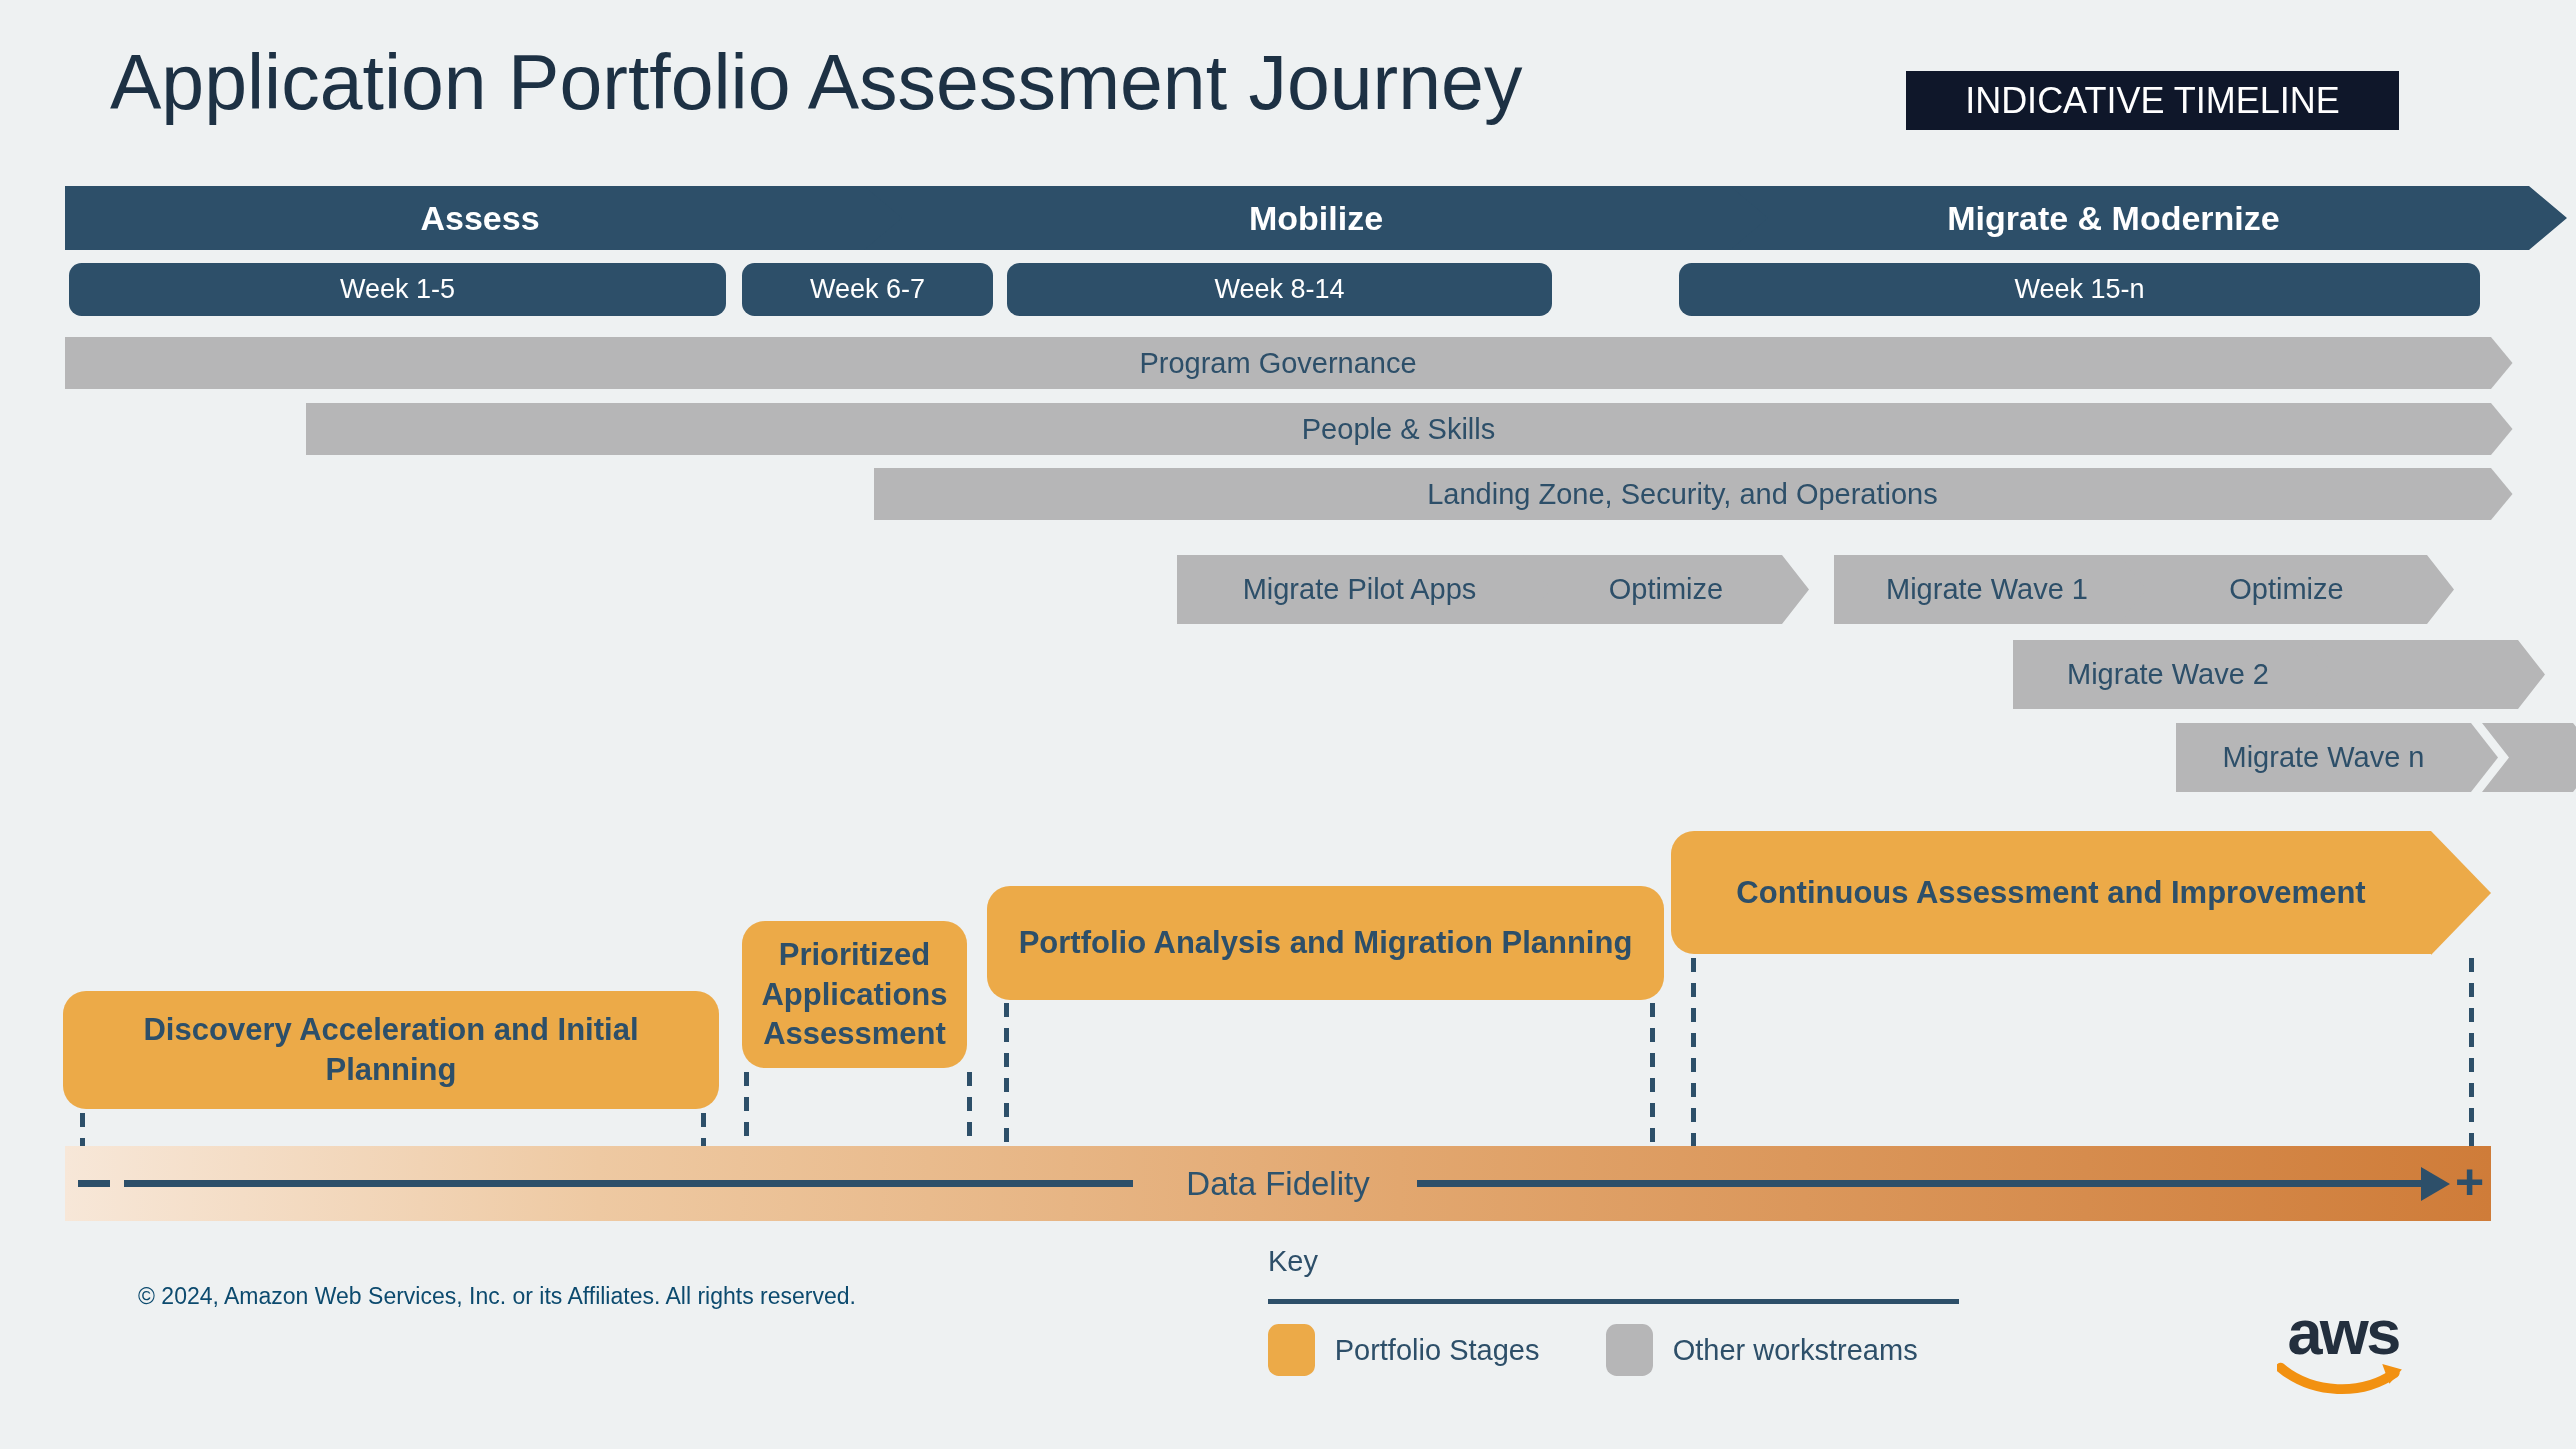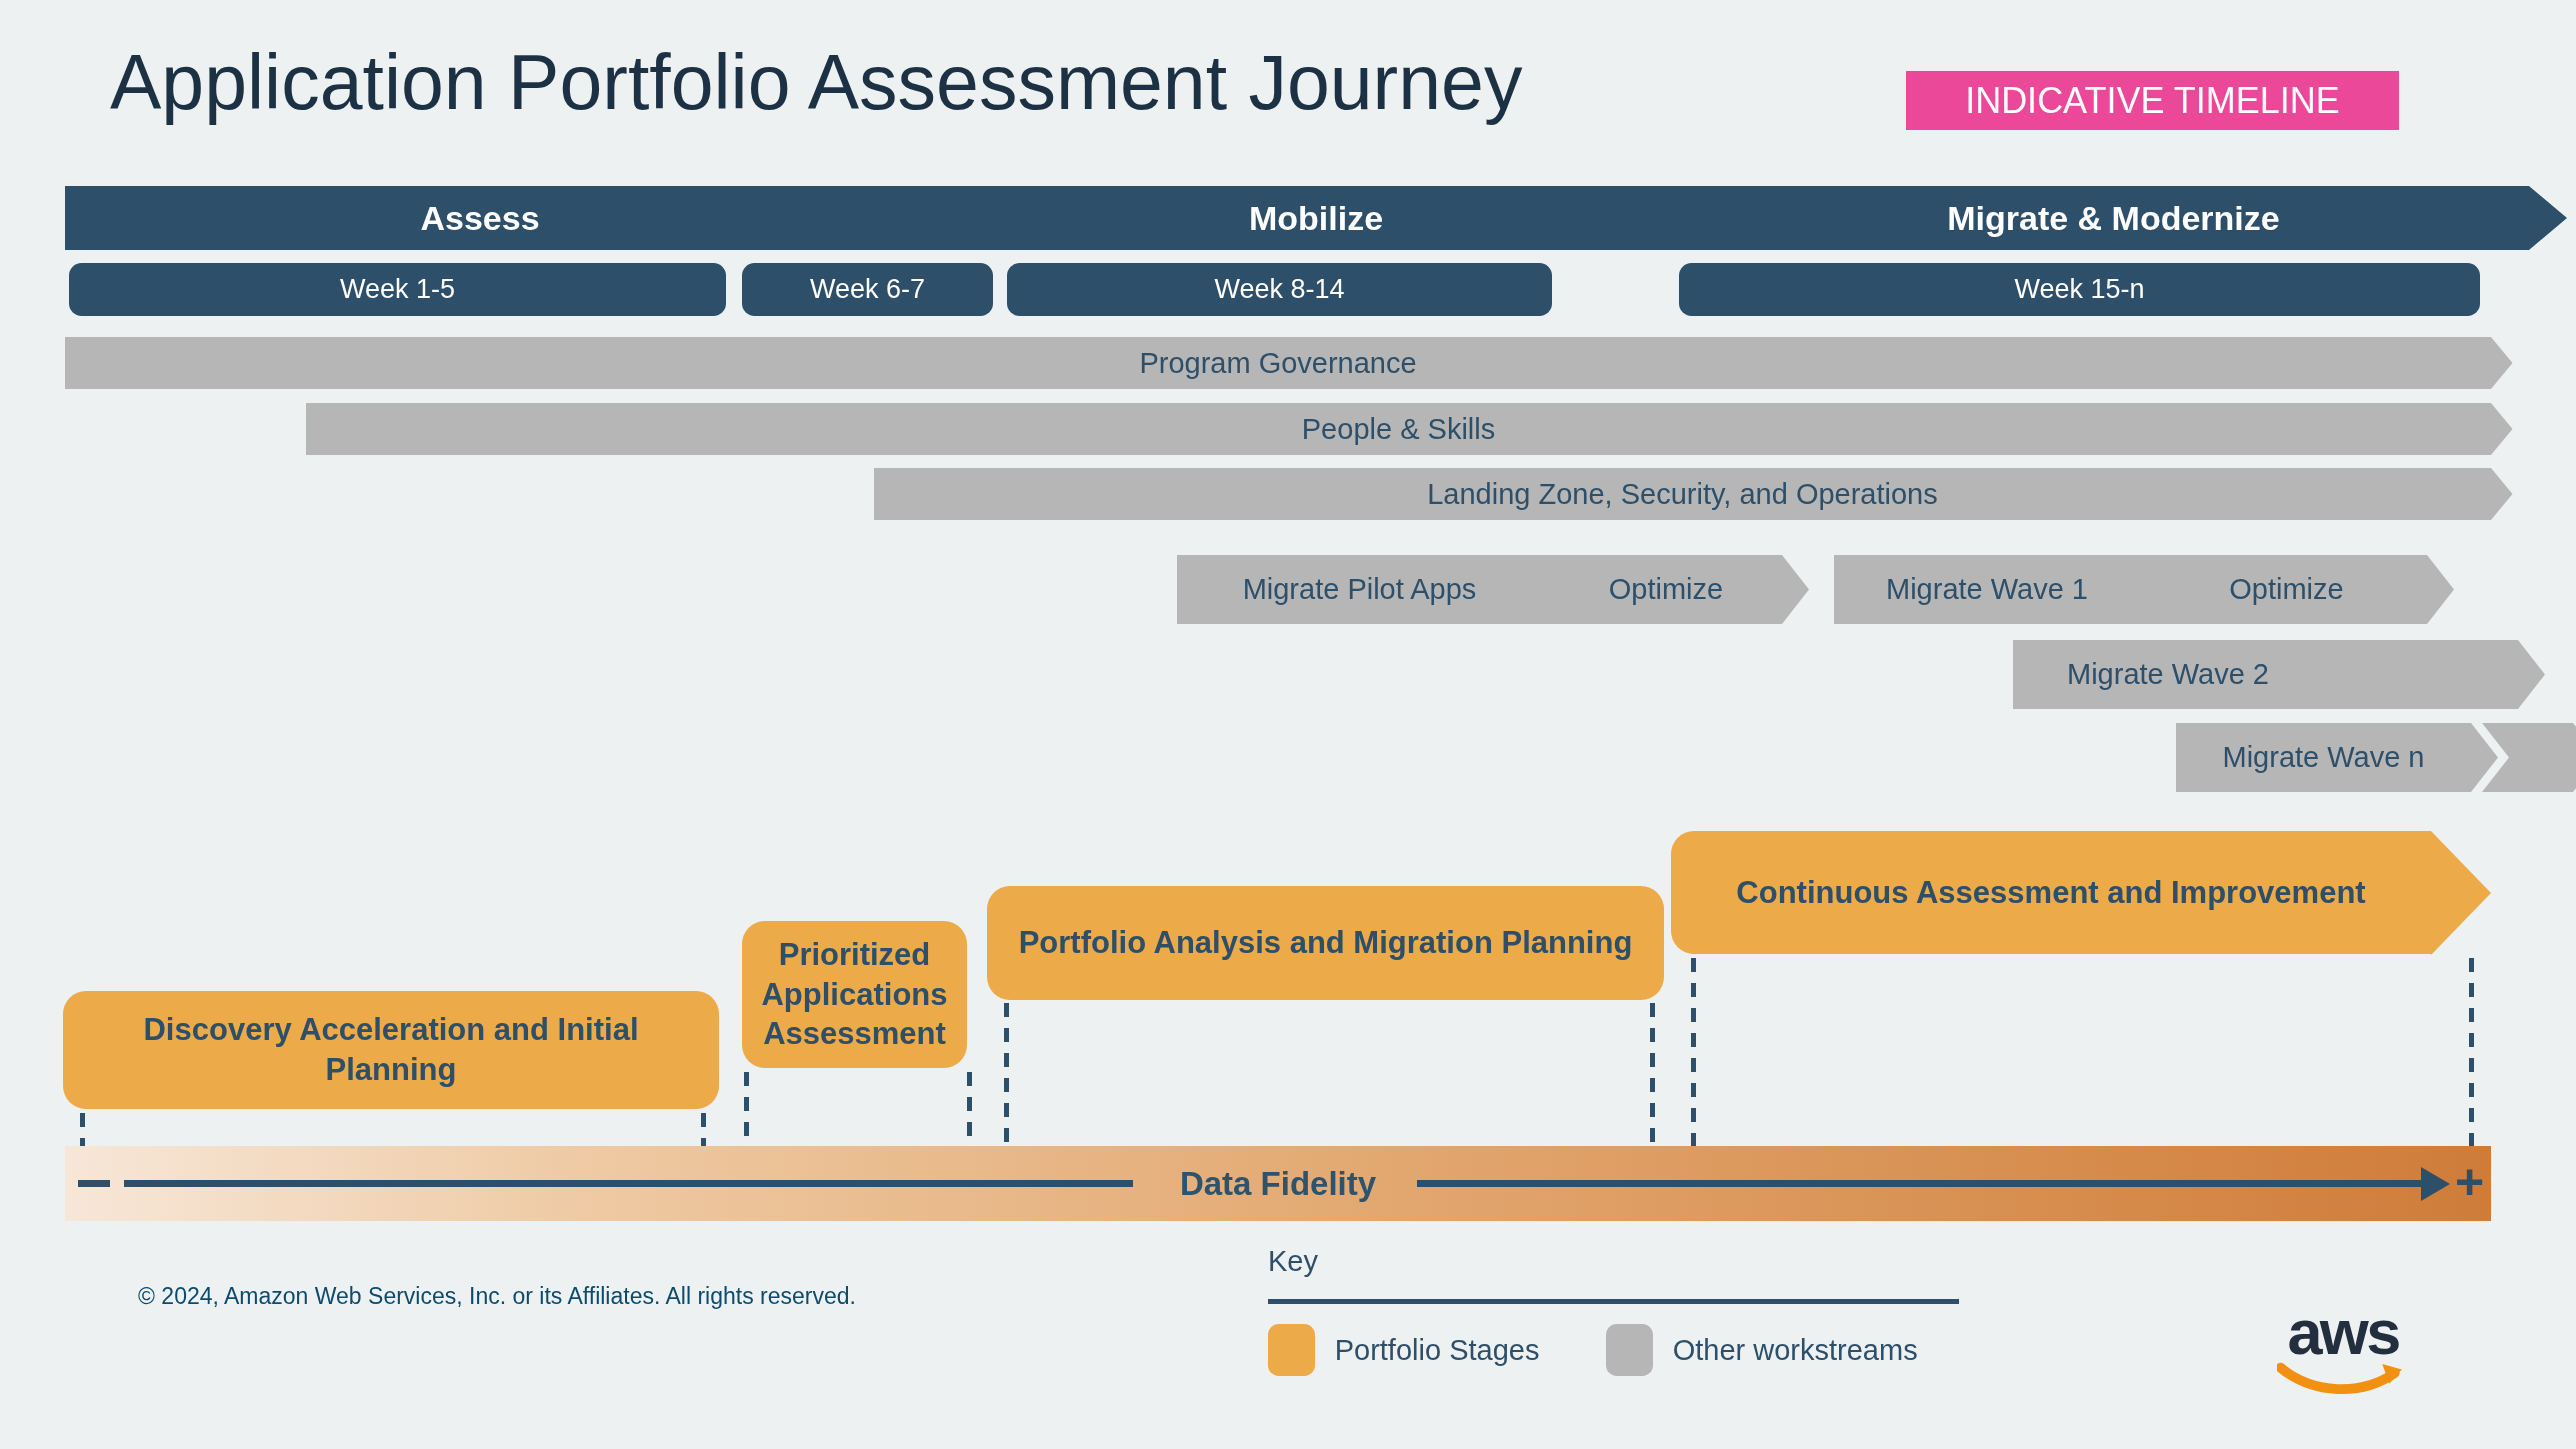--- a/index.html
+++ b/index.html
@@ -3,21 +3,21 @@
 <meta charset="utf-8">
 <style>
   html,body{margin:0;padding:0;background:#eef1f2;}
   .canvas{position:relative;width:2576px;height:1449px;background:#eef1f2;
           font-family:"Liberation Sans",sans-serif;overflow:hidden;}
 
   .title{position:absolute;left:110px;top:38px;font-size:77px;font-weight:500;
          color:#1d3144;letter-spacing:0;white-space:nowrap;}
 
   .badge{position:absolute;left:1906px;top:71px;width:493px;height:59px;
-         background:#ec4899;color:#ffffff;font-size:36px;
+         background:#0f172a;color:#ffffff;font-size:36px;
          display:flex;align-items:center;justify-content:center;white-space:nowrap;}
 
   
   .phase{position:absolute;top:186px;height:64px;background:#2d4f69;color:#fff;
          font-size:34px;font-weight:700;display:flex;align-items:center;justify-content:center;}
   .tip-first{clip-path:polygon(0 0,calc(100% - 38px) 0,100% 50%,calc(100% - 38px) 100%,0 100%);
          padding-right:38px;}
   .tip-follow{clip-path:polygon(0 0,calc(100% - 38px) 0,100% 50%,calc(100% - 38px) 100%,0 100%,38px 50%);
          padding-left:38px;padding-right:38px;}
 
@@ -56,21 +56,21 @@
   .df{position:absolute;left:65px;top:1146px;width:2426px;height:75px;
       background:linear-gradient(90deg,#f7e7d8 0%,#eec9a2 22%,#e2a76f 55%,#d2str 0,#cf7c39 100%);
       background:linear-gradient(90deg,#f7e7d8 0%,#eec9a2 22%,#e2a76f 55%,#cf7c39 100%);}
   .df-dash{position:absolute;left:12.5px;top:34px;width:32px;height:7.2px;background:#2d4f69;}
   .df-line1{position:absolute;left:59px;top:34px;width:1009px;height:7.2px;background:#2d4f69;}
   .df-line2{position:absolute;left:1352px;top:34px;width:1005px;height:7.2px;background:#2d4f69;}
   .df-arrowhead{position:absolute;left:2356px;top:20.6px;width:0;height:0;
       border-top:17px solid transparent;border-bottom:17px solid transparent;
       border-left:29px solid #2d4f69;}
   .df-label{position:absolute;left:0;right:0;top:50%;transform:translateY(-50%);
-      text-align:center;color:#2d536e;font-size:33px;font-weight:700;}
+      text-align:center;color:#2d536e;font-size:33px;font-weight:400;}
   .df-plus{position:absolute;left:2390px;top:50%;transform:translateY(-54%);
       color:#2d4f69;font-size:50px;font-weight:700;}
 
   
   .key-title{position:absolute;left:1268px;top:1245px;font-size:29px;color:#2d4f69;}
   .key-rule{position:absolute;left:1268px;top:1299px;width:691px;height:5.4px;background:#2d4f69;}
   .key-item{position:absolute;top:1324px;display:flex;align-items:center;gap:19.7px;}
   .key-swatch{width:47px;height:52px;border-radius:10.7px;}
   .key-label{font-size:29px;color:#2d4f69;white-space:nowrap;}
 

